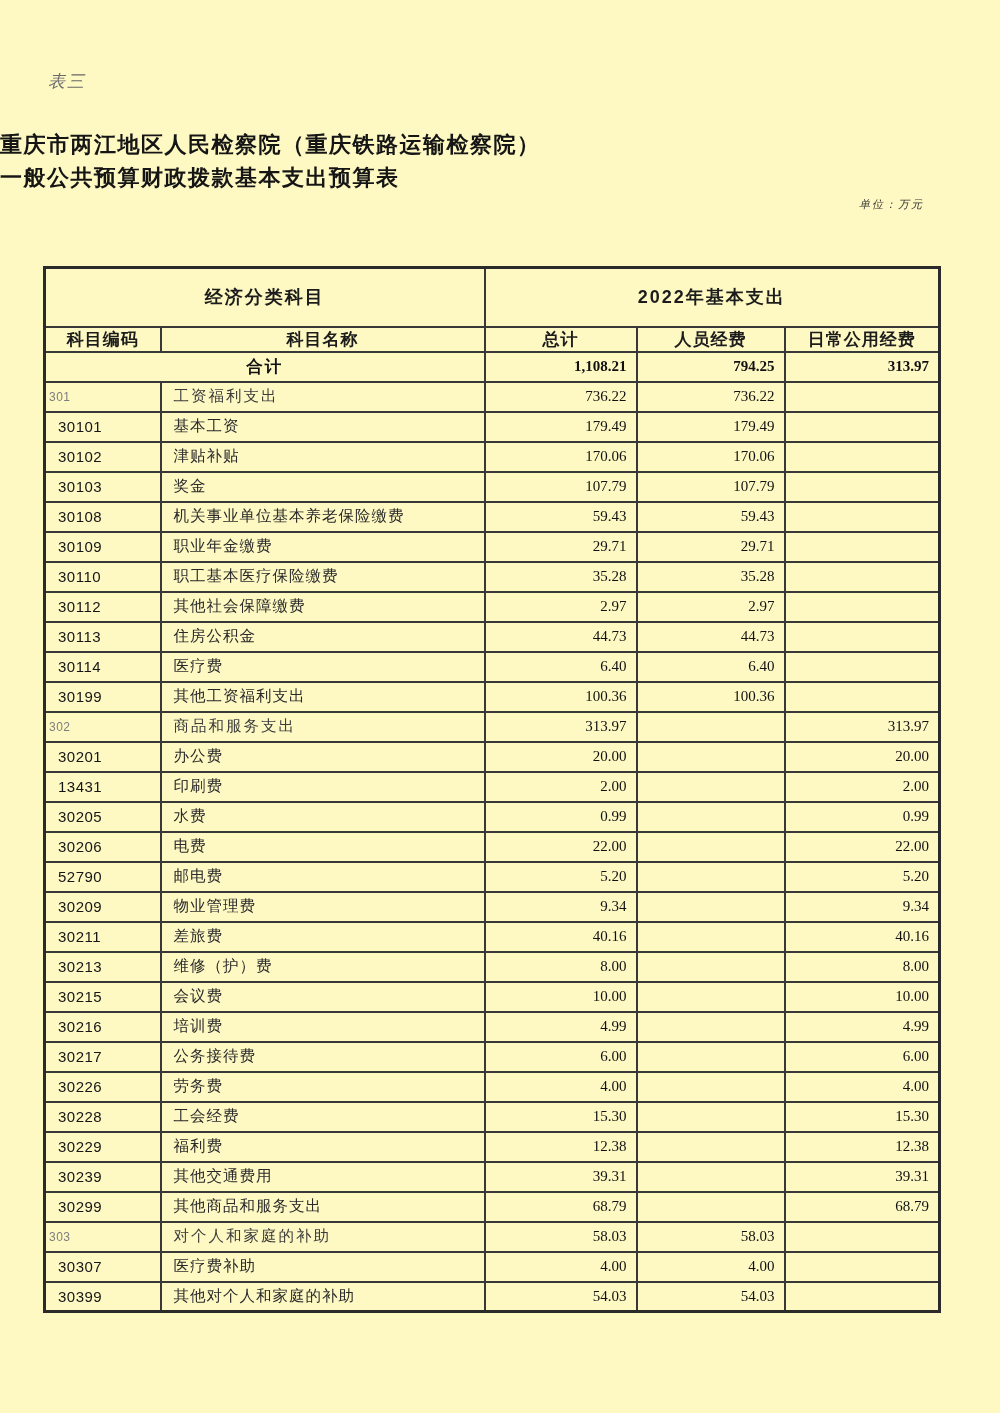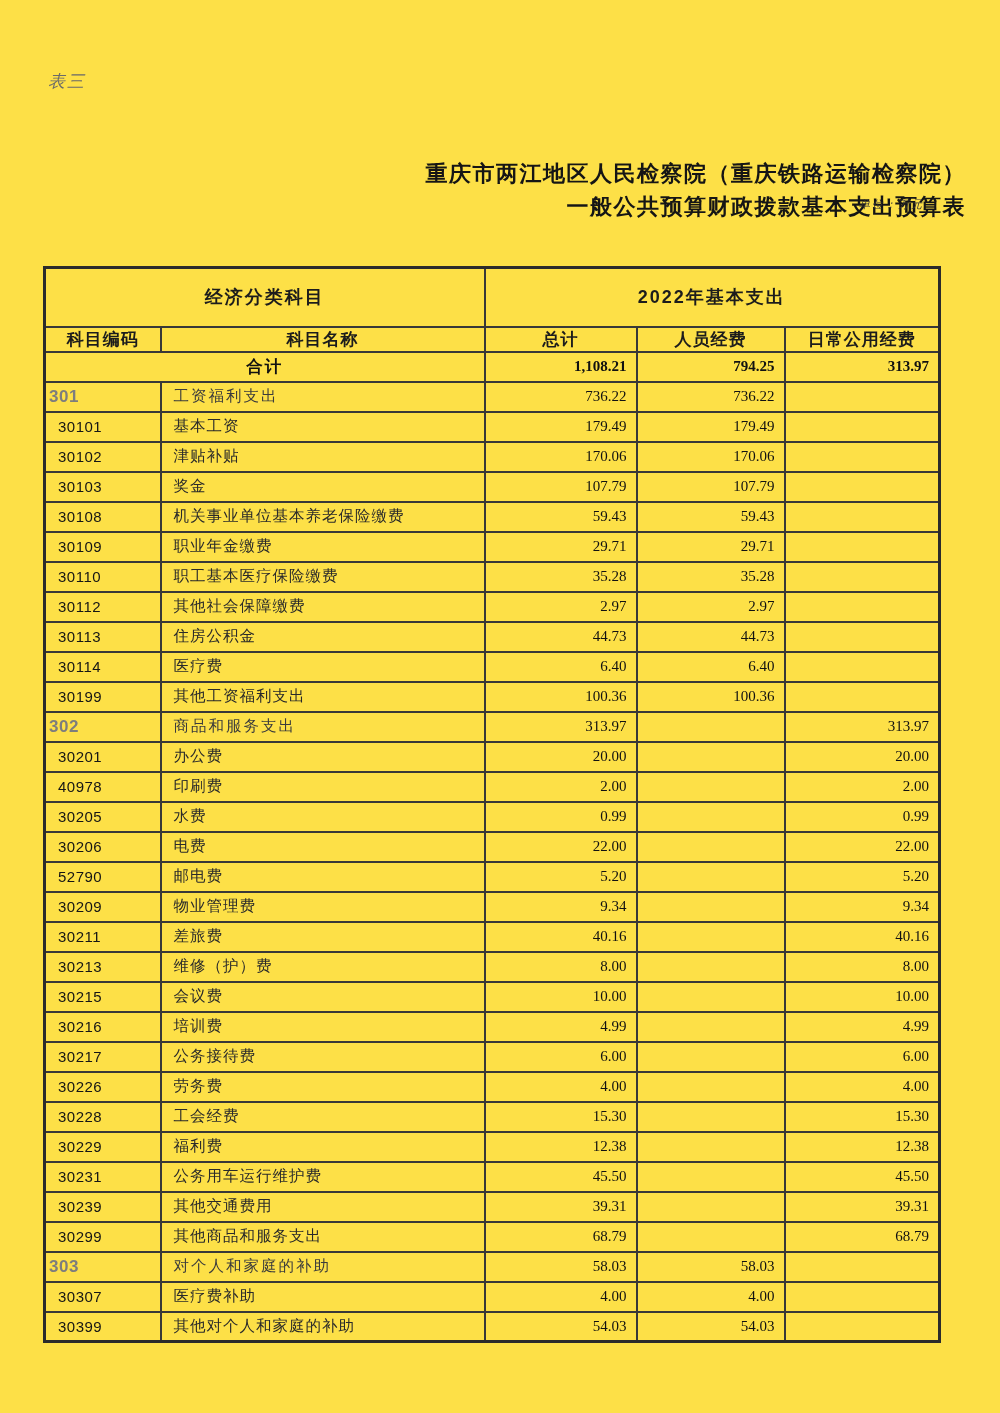--- a/index.html
+++ b/index.html
@@ -1,34 +1,33 @@
 <!DOCTYPE html>
 <html><head>
 <meta charset="utf-8">
 <style>
   * { margin:0; padding:0; box-sizing:border-box; }
   html,body { background:#ffffff; }
   .page {
     position:relative;
     width:1000px; height:1413px;
-    background:#fde047;
+    background:#fef9c3;
     font-family:"Liberation Serif","DejaVu Serif",serif;
     color:#222;
     overflow:hidden;
     padding-left:43px;
   }
   .table-tag {
     position:absolute; left:48px; top:70px;
     font-size:17px; color:#6a6a6a;
     font-style:italic; letter-spacing:2px;
   }
   .title-block {
     position:absolute; top:128px; left:0; width:966px;
-    text-align:right;
-    margin-top:29px;
+    text-align:left;
   }
   .title-line {
     font-size:22px; font-weight:bold; color:#151515;
     line-height:33px; letter-spacing:1.5px;
   }
   .unit-label {
     position:absolute; top:197px; right:76px;
     font-size:11px; color:#333; letter-spacing:2px;
     font-style:italic;
   }
@@ -61,21 +60,21 @@
   }
   td.name-cell {
     font-size:15.5px; color:#2a2a2a; padding-left:12px;
     letter-spacing:1px;
   }
   td.num-cell {
     font-size:15px; color:#111; text-align:right; padding-right:9px;
     font-family:"Liberation Serif","DejaVu Serif",serif;
   }
   tr.category-row td.code-cell {
-    color:#7d7d7d; padding-left:3px; font-size:17px; font-weight:bold;
+    color:#7d7d7d; padding-left:3px; font-size:12px; font-weight:normal;
   }
   tr.category-row td.name-cell { color:#3c3c3c; letter-spacing:2px; }
   tr.total-row td { font-weight:bold; }
   td.total-label-cell {
     text-align:center; font-size:16.5px; letter-spacing:2px;
     font-family:Liberation Serif, serif; color:#111;
   }
 </style>
 </head>
 <body>
@@ -203,21 +202,21 @@
           <td class="num-cell">313.97</td>
         </tr>
         <tr class="item-row">
           <td class="code-cell">30201</td>
           <td class="name-cell">办公费</td>
           <td class="num-cell">20.00</td>
           <td class="num-cell"></td>
           <td class="num-cell">20.00</td>
         </tr>
         <tr class="item-row">
-          <td class="code-cell">40978</td>
+          <td class="code-cell">13431</td>
           <td class="name-cell">印刷费</td>
           <td class="num-cell">2.00</td>
           <td class="num-cell"></td>
           <td class="num-cell">2.00</td>
         </tr>
         <tr class="item-row">
           <td class="code-cell">30205</td>
           <td class="name-cell">水费</td>
           <td class="num-cell">0.99</td>
           <td class="num-cell"></td>
@@ -292,27 +291,20 @@
           <td class="num-cell">15.30</td>
           <td class="num-cell"></td>
           <td class="num-cell">15.30</td>
         </tr>
         <tr class="item-row">
           <td class="code-cell">30229</td>
           <td class="name-cell">福利费</td>
           <td class="num-cell">12.38</td>
           <td class="num-cell"></td>
           <td class="num-cell">12.38</td>
-        </tr>
-        <tr class="item-row">
-          <td class="code-cell">30231</td>
-          <td class="name-cell">公务用车运行维护费</td>
-          <td class="num-cell">45.50</td>
-          <td class="num-cell"></td>
-          <td class="num-cell">45.50</td>
         </tr>
         <tr class="item-row">
           <td class="code-cell">30239</td>
           <td class="name-cell">其他交通费用</td>
           <td class="num-cell">39.31</td>
           <td class="num-cell"></td>
           <td class="num-cell">39.31</td>
         </tr>
         <tr class="item-row">
           <td class="code-cell">30299</td>

